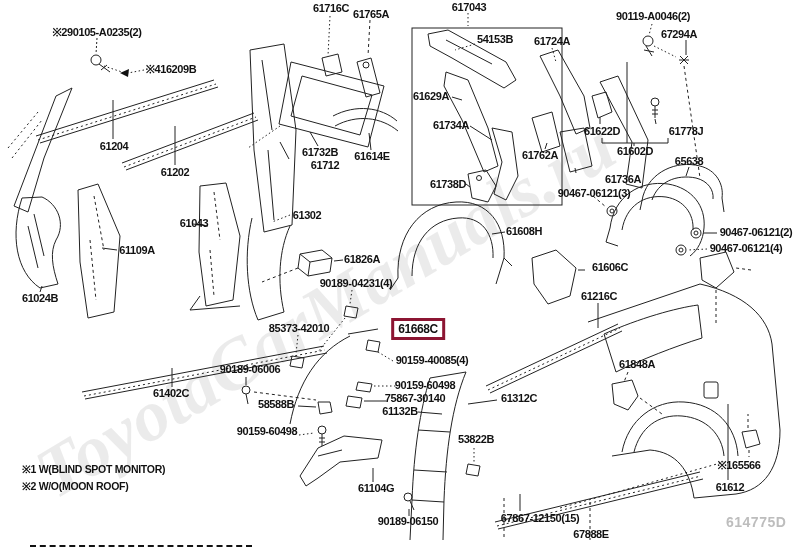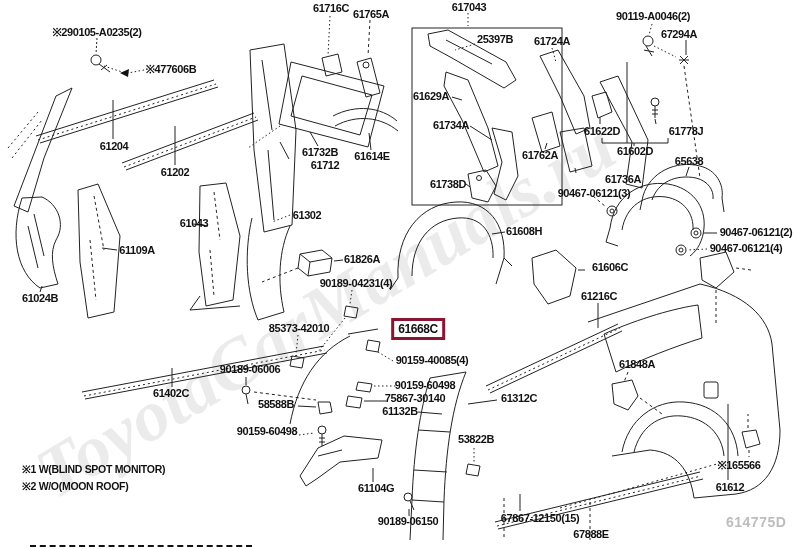--- a/index.html
+++ b/index.html
@@ -205,25 +205,25 @@
       <circle cx="322" cy="430" r="4"></circle>
       <path d="M322,434 L322,446 M319,438 L325,438 M319,442 L325,442"></path>
       <path d="M299,435 L314,433" stroke-dasharray="1.5,2.5"></path>
       <path d="M474,448 L474,462" stroke-dasharray="1.5,2.5"></path>
       <path d="M468,464 L480,466 L478,476 L466,474 Z"></path>
     </g>
   </svg>
 
   <div id="labels-layer">
       <div class="part-label" style="left: 97px; top: 27px;">※290105-A0235(2)</div>
-      <div class="part-label" style="left: 171px; top: 64px;">※477606B</div>
+      <div class="part-label" style="left: 171px; top: 64px;">※416209B</div>
       <div class="part-label" style="left: 331px; top: 3px;">61716C</div>
       <div class="part-label" style="left: 371px; top: 9px;">61765A</div>
       <div class="part-label" style="left: 469px; top: 2px;">617043</div>
-      <div class="part-label" style="left: 495px; top: 34px;">25397B</div>
+      <div class="part-label" style="left: 495px; top: 34px;">54153B</div>
       <div class="part-label" style="left: 552px; top: 36px;">61724A</div>
       <div class="part-label" style="left: 653px; top: 11px;">90119-A0046(2)</div>
       <div class="part-label" style="left: 679px; top: 29px;">67294A</div>
       <div class="part-label" style="left: 431px; top: 91px;">61629A</div>
       <div class="part-label" style="left: 451px; top: 120px;">61734A</div>
       <div class="part-label" style="left: 602px; top: 126px;">61622D</div>
       <div class="part-label" style="left: 668px; top: 126px; padding-left: 36px;">61778J</div>
       <div class="part-label" style="left: 635px; top: 146px;">61602D</div>
       <div class="part-label" style="left: 114px; top: 141px;">61204</div>
       <div class="part-label" style="left: 175px; top: 167px;">61202</div>

